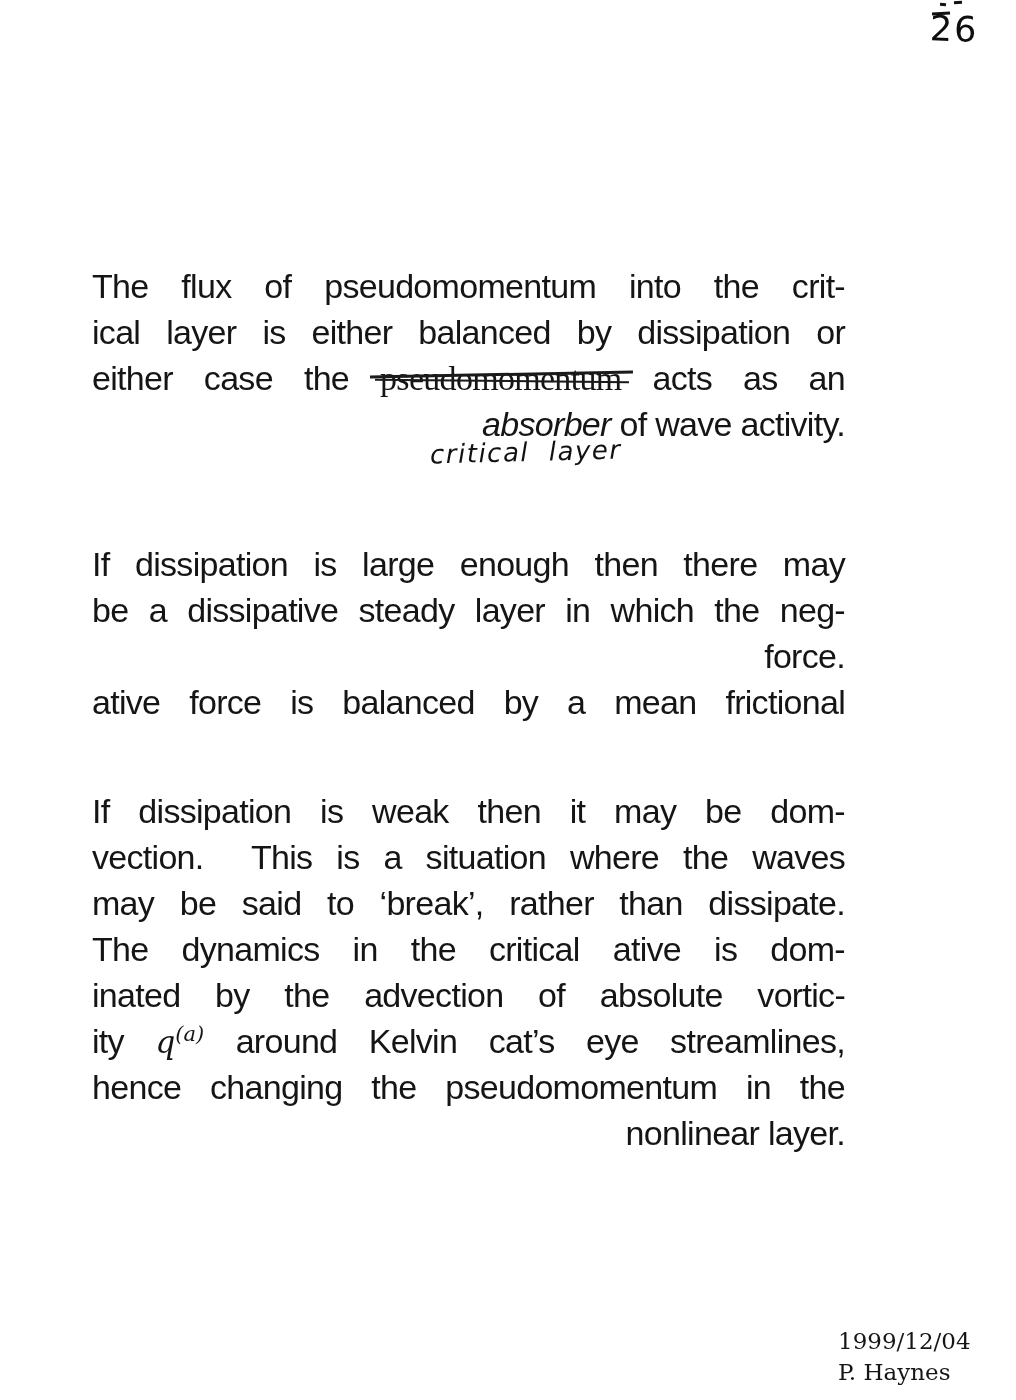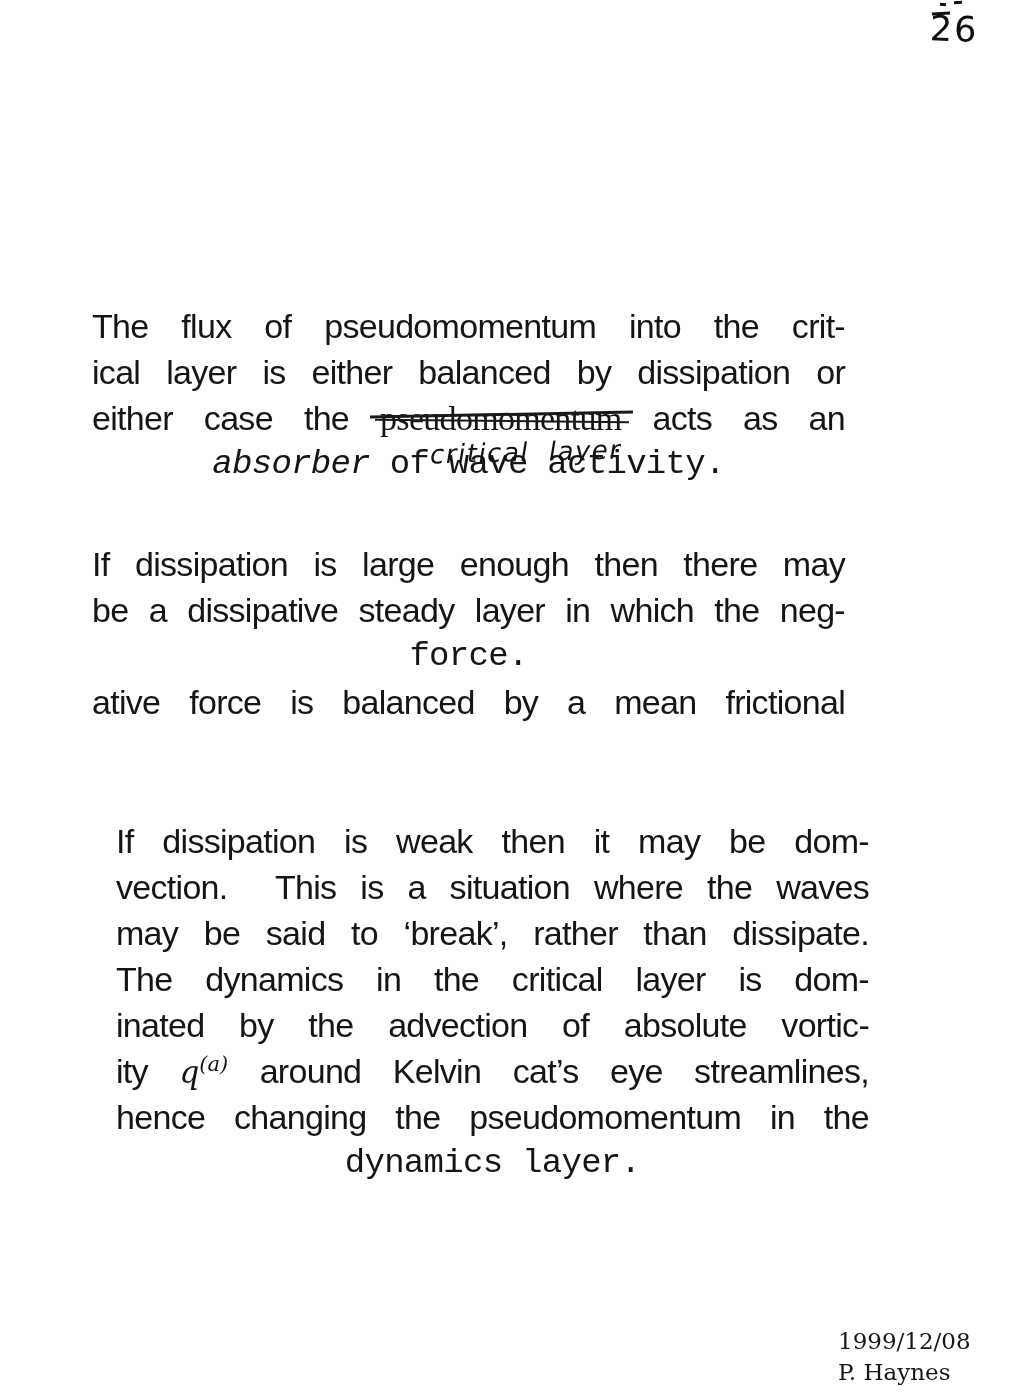--- a/index.html
+++ b/index.html
@@ -10,31 +10,31 @@
     color:#141414;
     overflow:hidden;
     font-family:"Liberation Sans",sans-serif;
   }
 
   
   .para{
     position:absolute;
     left:92px;width:753px;
   }
-  .p1{top:263px;margin-top:40px;}
+  .p1{top:263px;}
   .p2{top:541px;}
-  .p3{top:818px;margin-left:24px;}
+  .p3{top:788px;}
   .line{
     height:46px;line-height:46px;
     font-size:34px;
     letter-spacing:-0.7px;
     color:#151515;
   }
   .just{text-align:justify;text-align-last:justify;}
-  .left{text-align:center;font-family:Liberation Mono, monospace;}
+  .left{text-align:right;}
   .it{font-style:italic;}
 
   
   .strike{position:relative;display:inline-block;font-family:Liberation Serif, serif;}
   .strike::before{
     content:"";position:absolute;left:-10px;right:-12px;top:17px;height:3px;
     background:#1a1a1a;transform:rotate(-1.1deg);
   }
   .strike::after{
     content:"";position:absolute;left:-5px;right:-8px;top:24px;height:2px;
@@ -109,25 +109,25 @@
     <div class="line just"><span>If dissipation is large enough then there may</span></div>
     <div class="line just"><span>be a dissipative steady layer in which the neg-</span></div>
     <div class="line left"><span>force.</span></div>
     <div class="line just"><span>ative force is balanced by a mean frictional</span></div>
   </section>
 
   <section class="para p3">
     <div class="line just"><span>If dissipation is weak then it may be dom-</span></div>
     <div class="line just"><span>vection.&nbsp; This is a situation where the waves</span></div>
     <div class="line just"><span>may be said to ‘break’, rather than dissipate.</span></div>
-    <div class="line just"><span>The dynamics in the critical layer is dom-</span></div>
+    <div class="line just"><span>The dynamics in the critical ative is dom-</span></div>
     <div class="line just"><span>inated by the advection of absolute vortic-</span></div>
     <div class="line just"><span>ity </span><span class="mq">q</span><span class="msup">(a)</span><span> around Kelvin cat’s eye streamlines,</span></div>
     <div class="line just"><span>hence changing the pseudomomentum in the</span></div>
-    <div class="line left"><span>dynamics layer.</span></div>
+    <div class="line left"><span>nonlinear layer.</span></div>
   </section>
 
   <div class="footer">
-    <div>1999/12/08</div>
+    <div>1999/12/04</div>
     <div>P. Haynes</div>
   </div>
 
 </div>
 
 </body></html>

